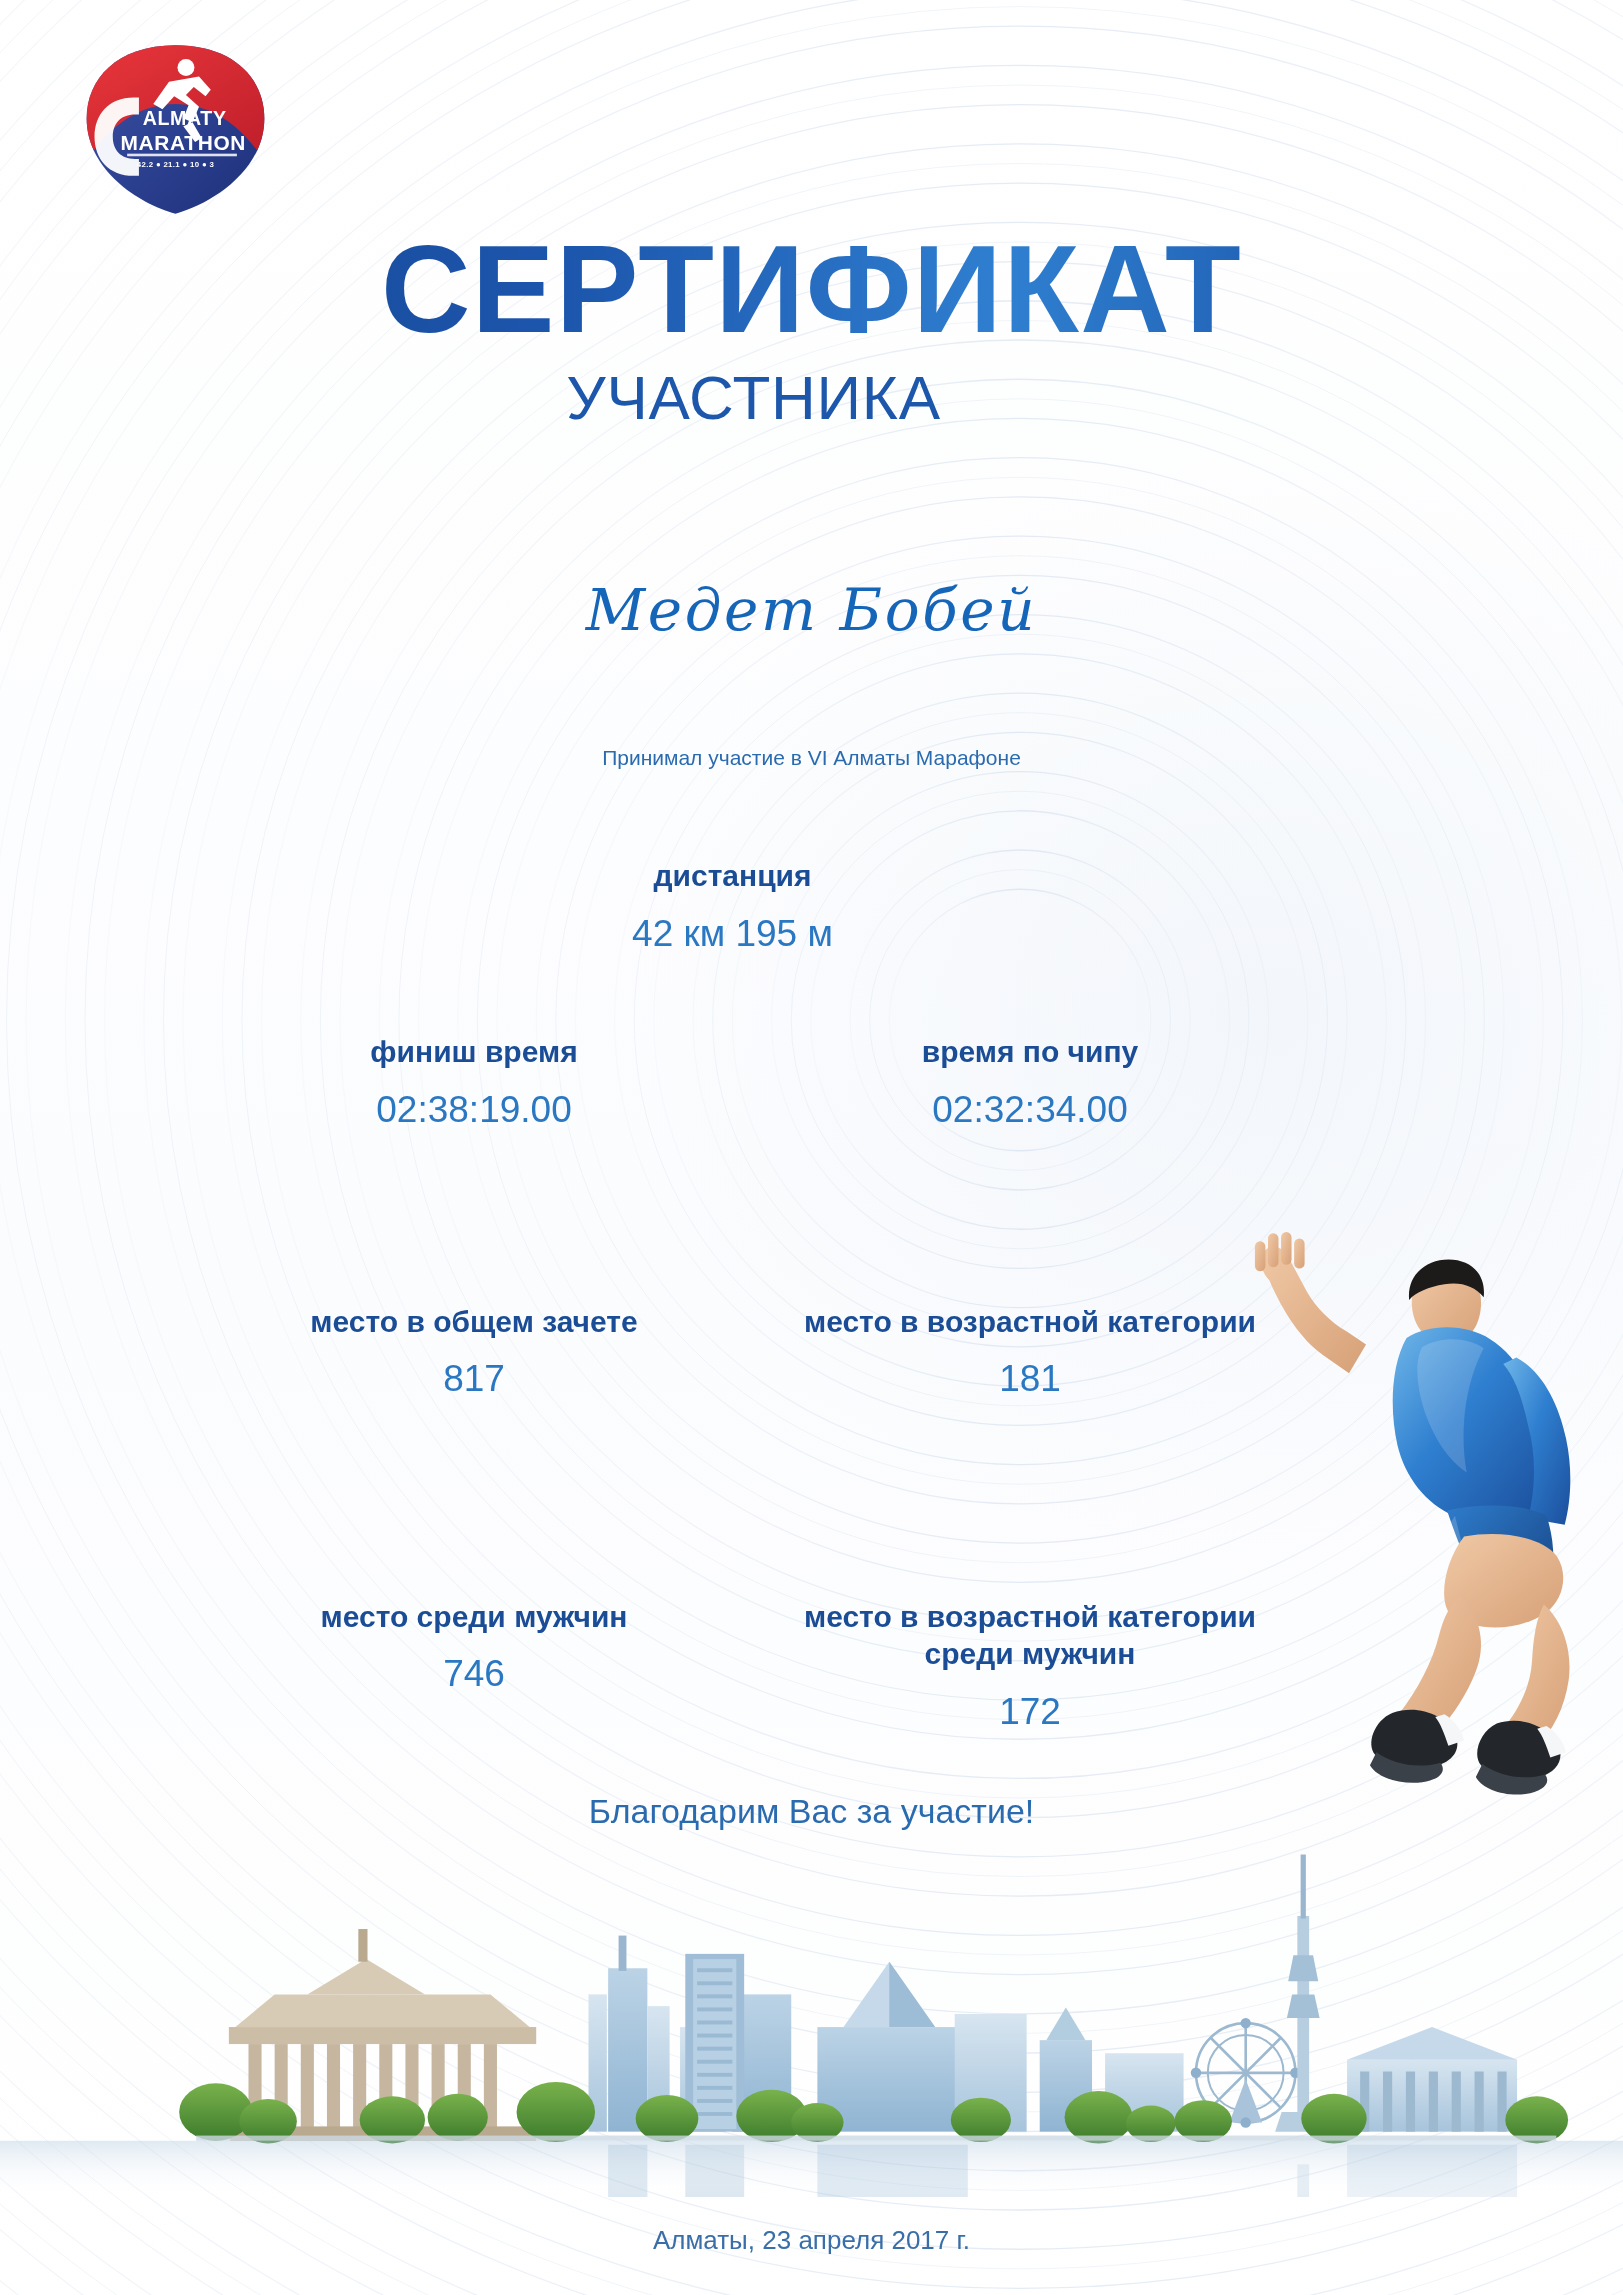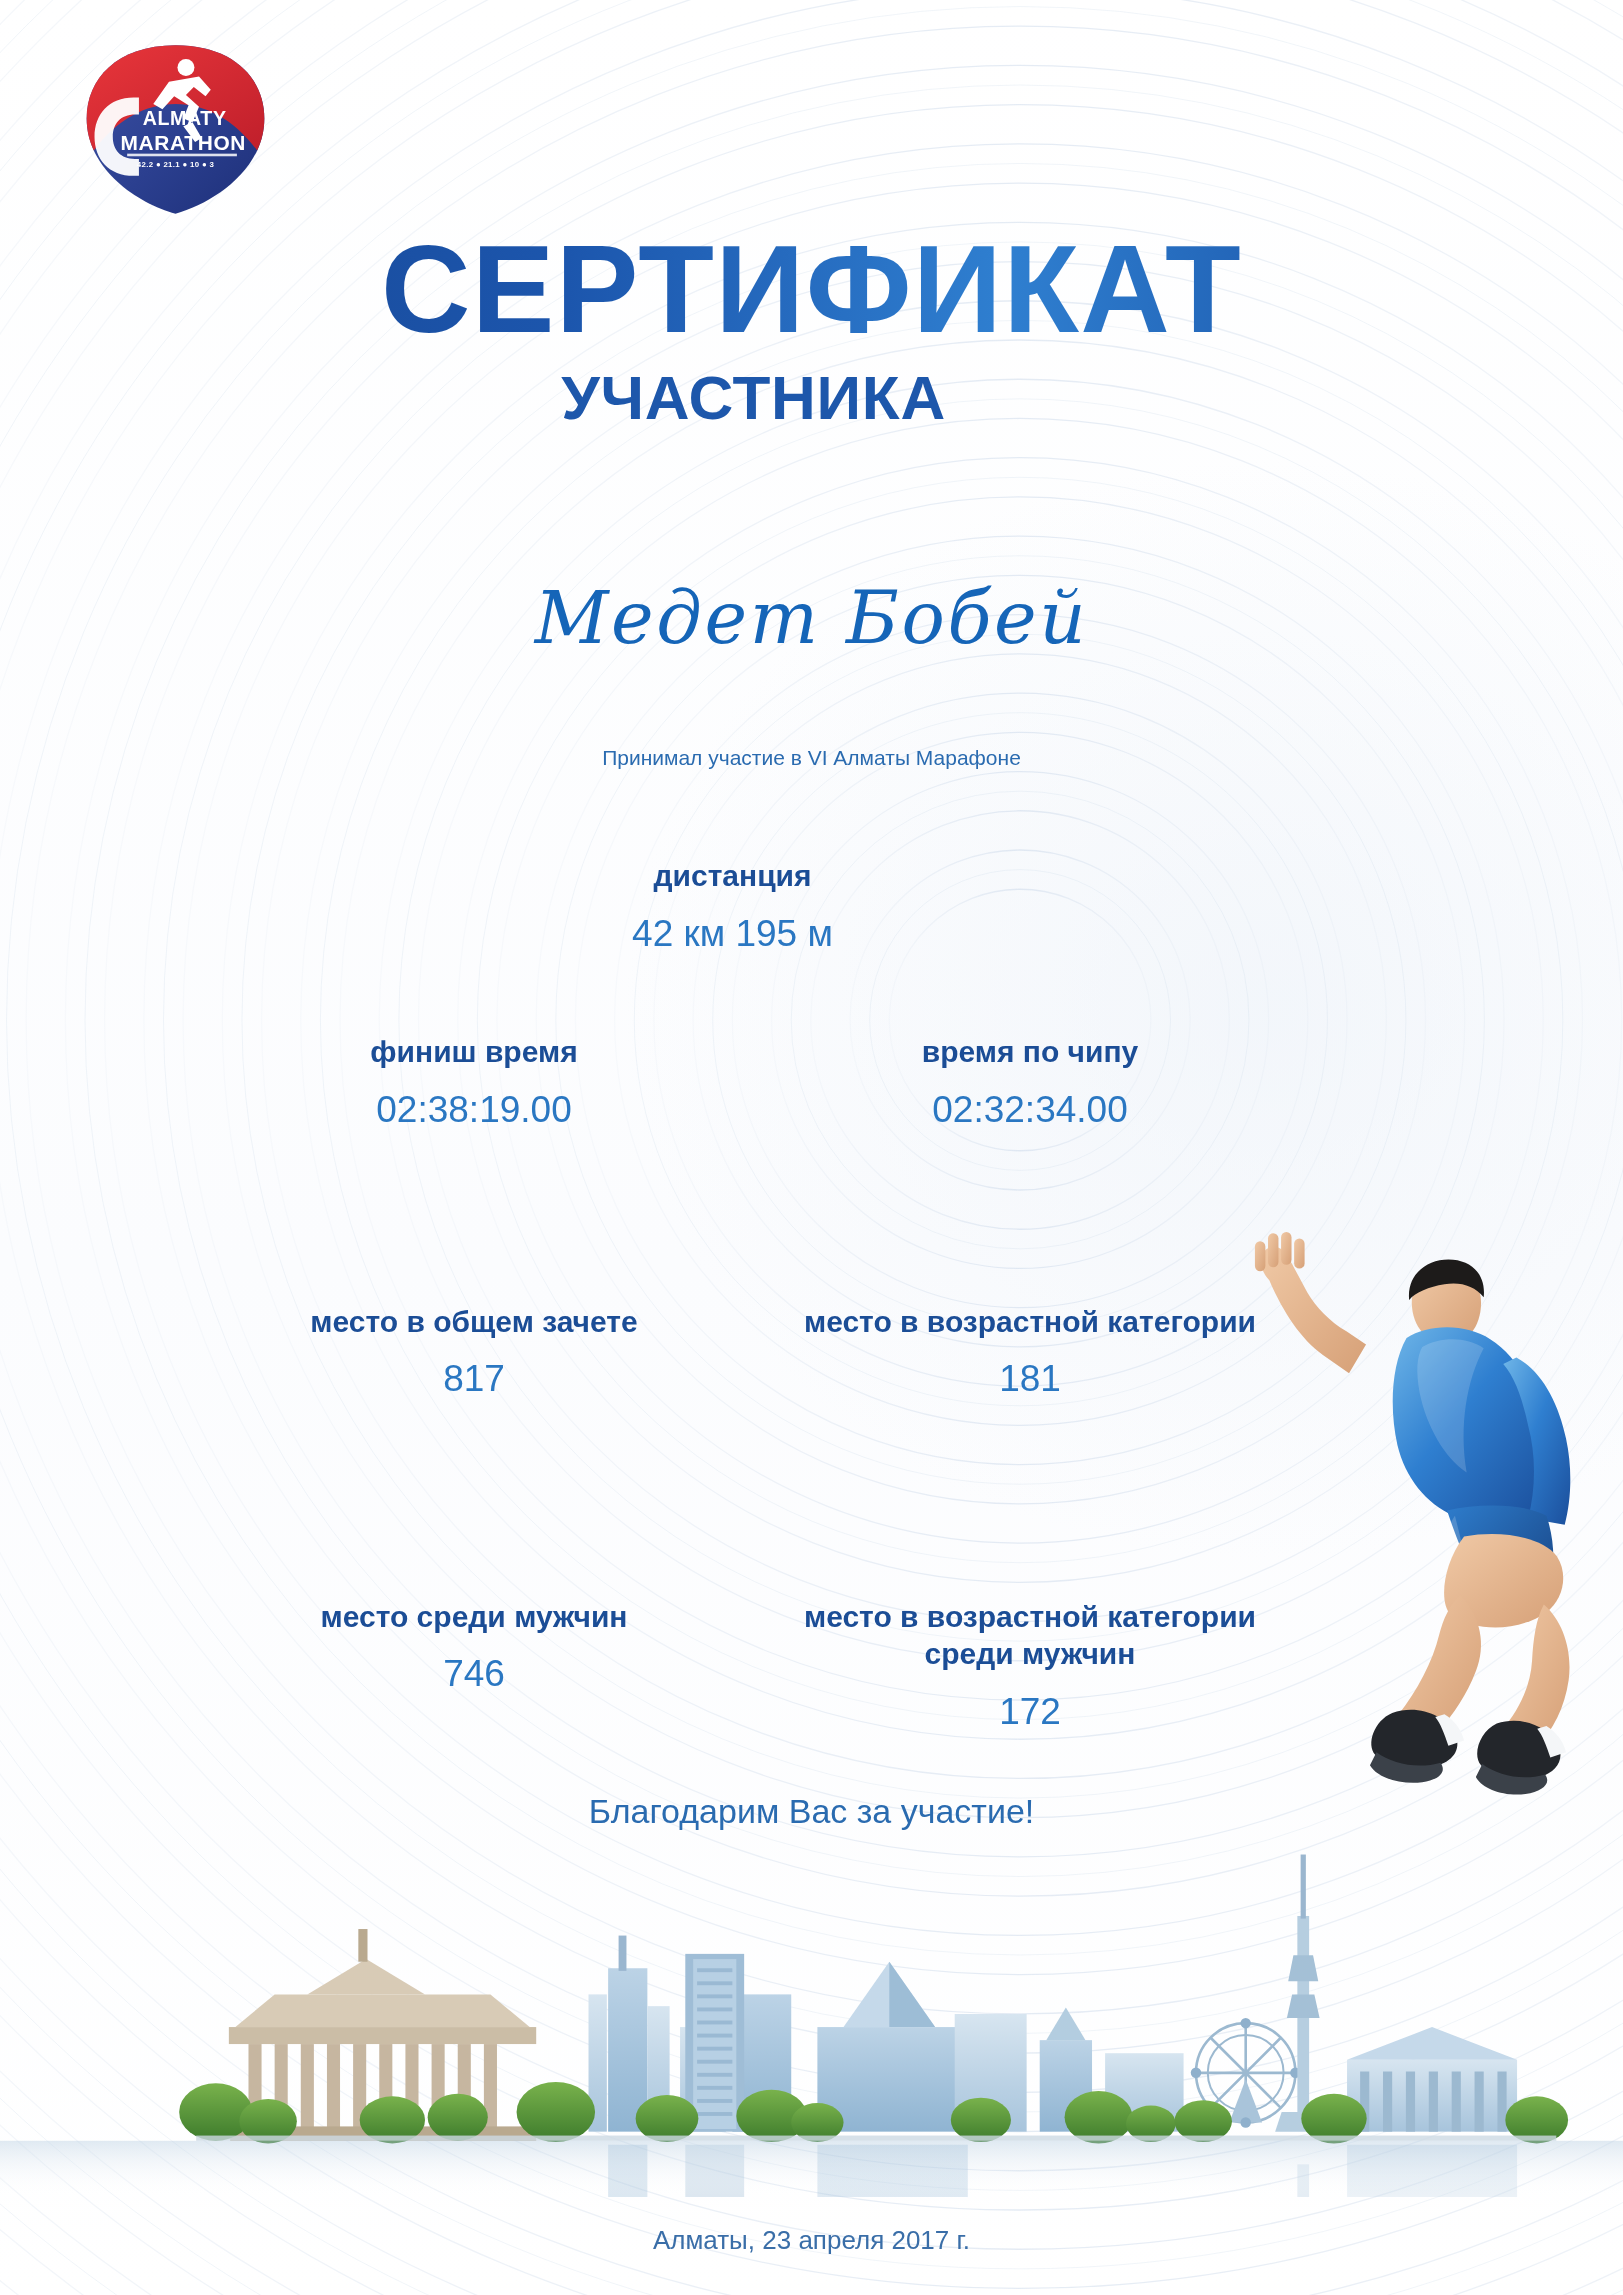--- a/index.html
+++ b/index.html
@@ -70,39 +70,39 @@
     color: #1b4f9c;
     background: linear-gradient(90deg, #17438f 0%, #1c56ad 35%, #2f7fd0 62%, #1c57ab 85%, #173f8a 100%);
     -webkit-background-clip: text;
     background-clip: text;
     color: transparent;
     margin: 0;
     padding: 0;
   }
   .title-sub {
     font-family: "Liberation Sans", sans-serif;
-    font-weight: bold;
+    font-weight: normal;
     font-size: 62px;
     letter-spacing: 0.7px;
     color: #1d57ab;
     margin-top: 11.8px;
     padding-right: 116px;
   }
 
   
   .name {
     position: absolute;
     left: 0;
     top: 576px;
     width: 1623px;
     text-align: center;
     z-index: 4;
     font-family: "DejaVu Serif", serif;
     font-style: italic;
-    font-size: 72px;
+    font-size: 58px;
     color: #1565b8;
     letter-spacing: 2.6px;
   }
 
   
   .subtitle {
     position: absolute;
     left: 0;
     top: 746px;
     width: 1623px;

